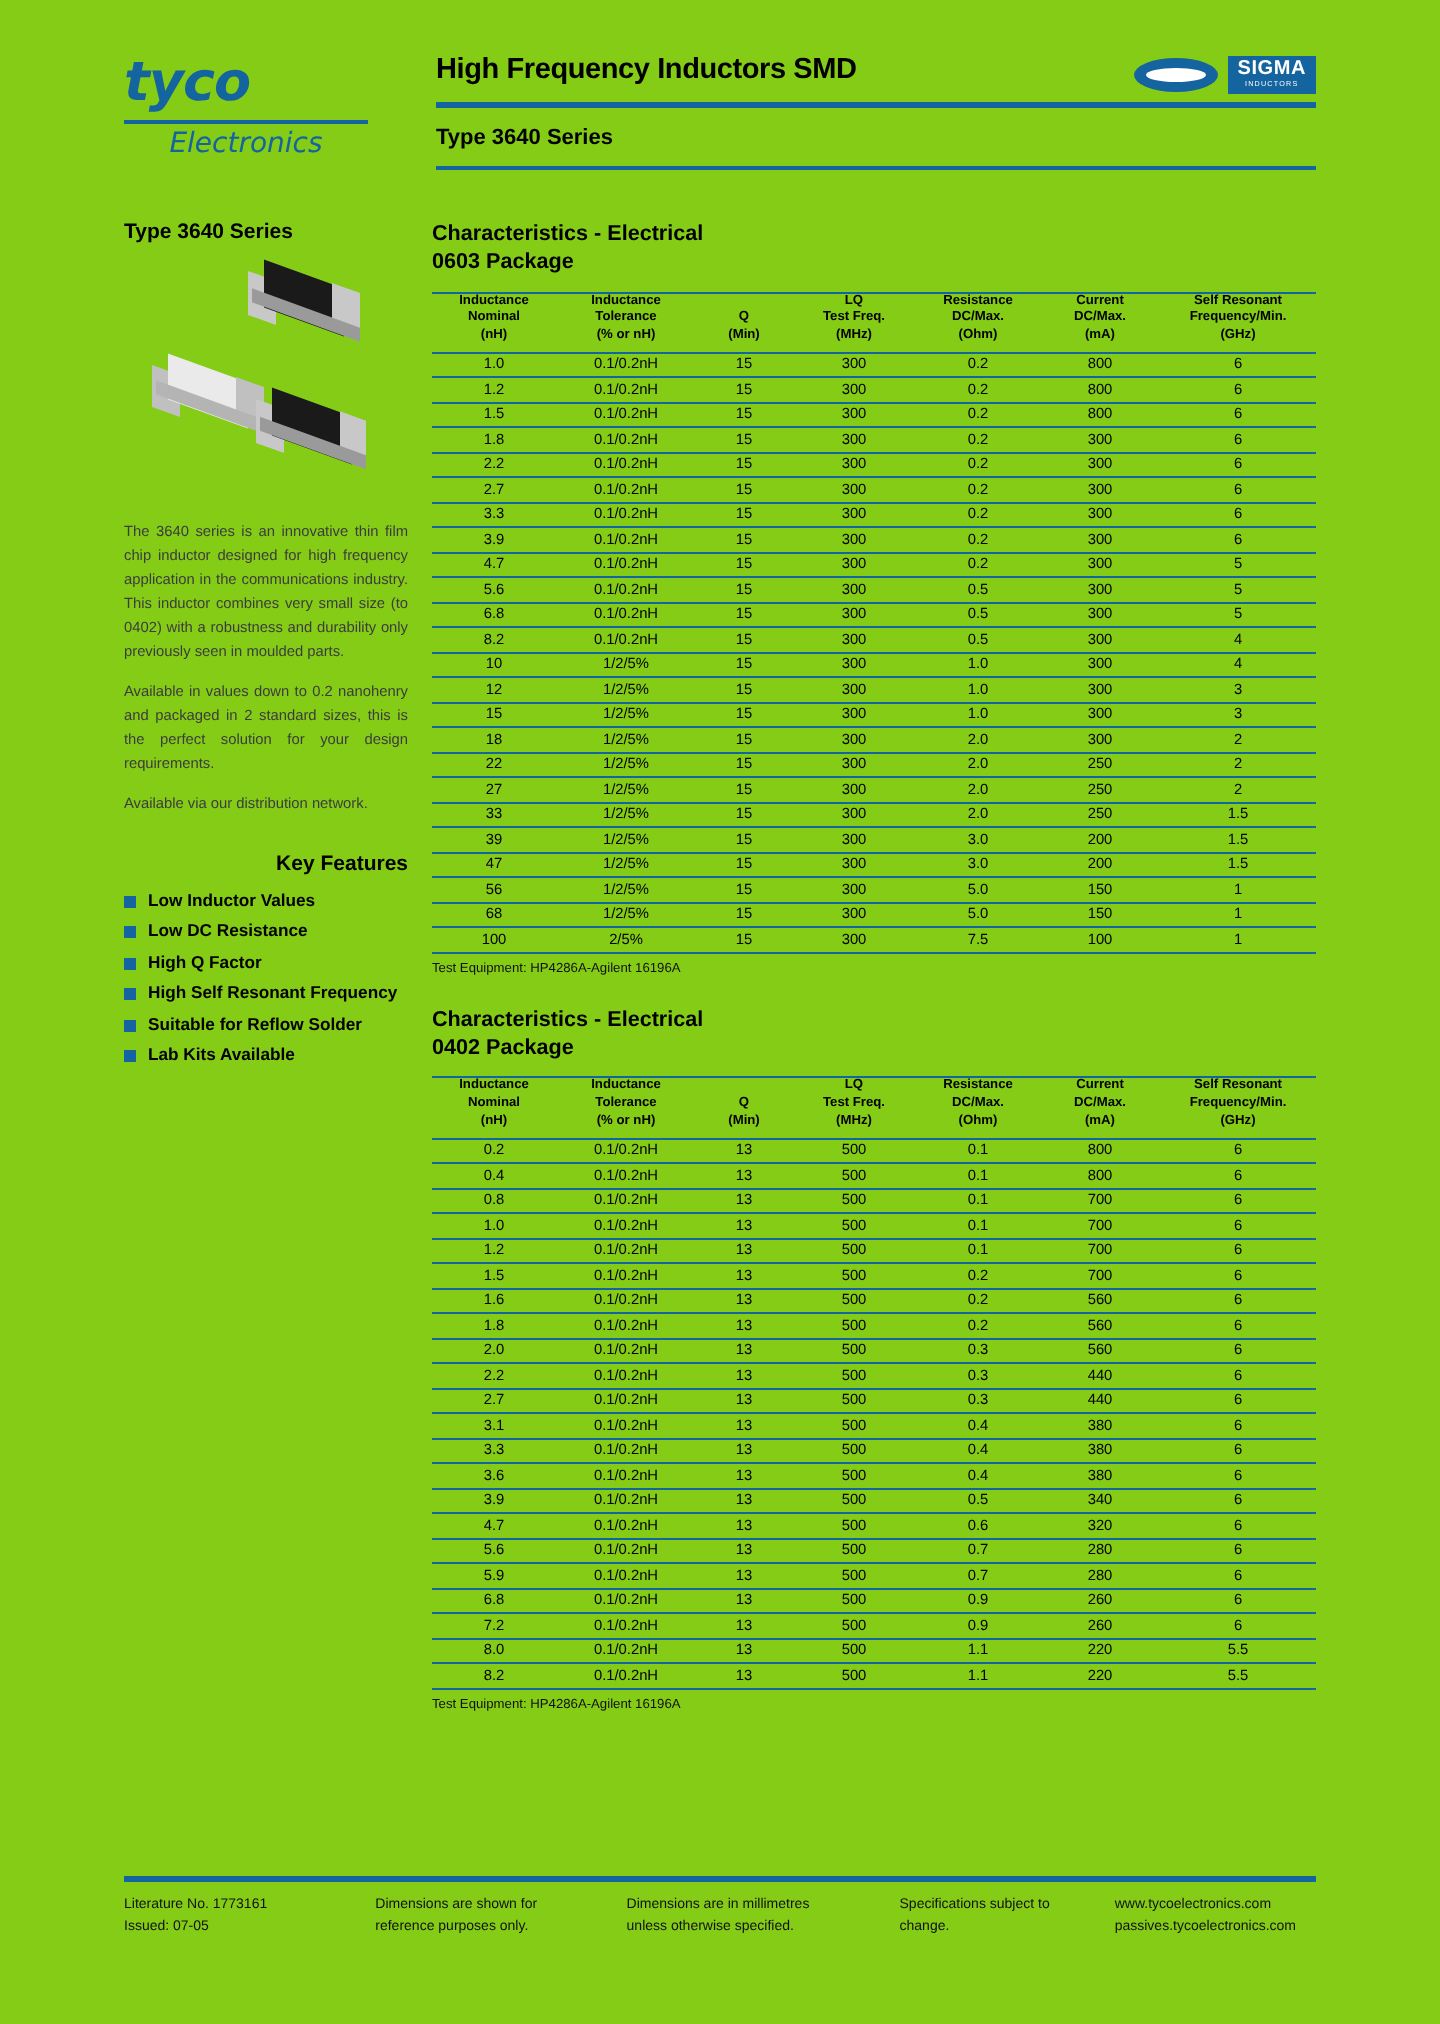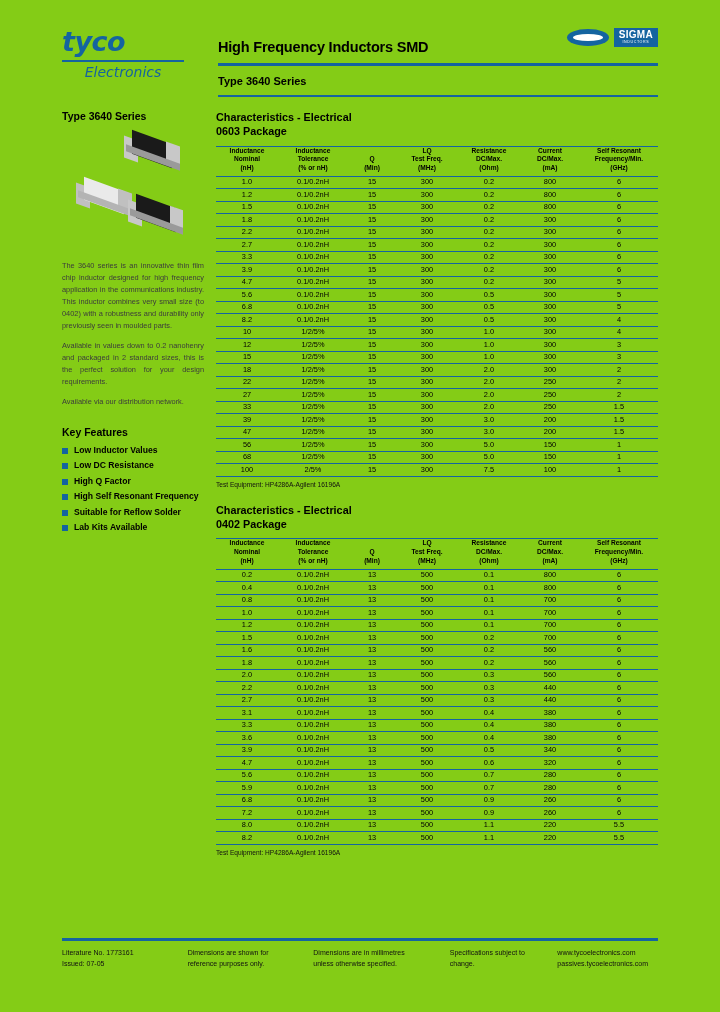--- a/index.html
+++ b/index.html
@@ -54,21 +54,21 @@
     font-family: "DejaVu Sans", sans-serif;
     font-style: italic;
     font-size: 14px;
     color: #1464a0;
     text-align: center;
     width: 122px;
     line-height: 1.1;
   }
   .header-main {
     position: absolute;
-    left: 156px; top: 12px;
+    left: 156px; top: 0;
     width: 440px;
   }
   .header-title {
     font-size: 14.5px;
     font-weight: bold;
     letter-spacing: -0.2px;
     margin: 3px 0 0 0;
     line-height: 1.2;
   }
   .header-bar {
@@ -161,20 +161,21 @@
     font-size: 7.4px;
     line-height: 1.62;
     color: #3c3c3c;
     text-align: justify;
     margin: 0 0 8px 0;
   }
   .kf-title {
     font-size: 10.5px;
     font-weight: bold;
     margin: 18px 0 7px 0;
+    text-align: right;
   }
   .kf-item {
     display: flex;
     align-items: flex-start;
     gap: 6px;
     margin-bottom: 5px;
   }
   .kf-bullet {
     width: 6px; height: 6px;
     background: #1464a0;

